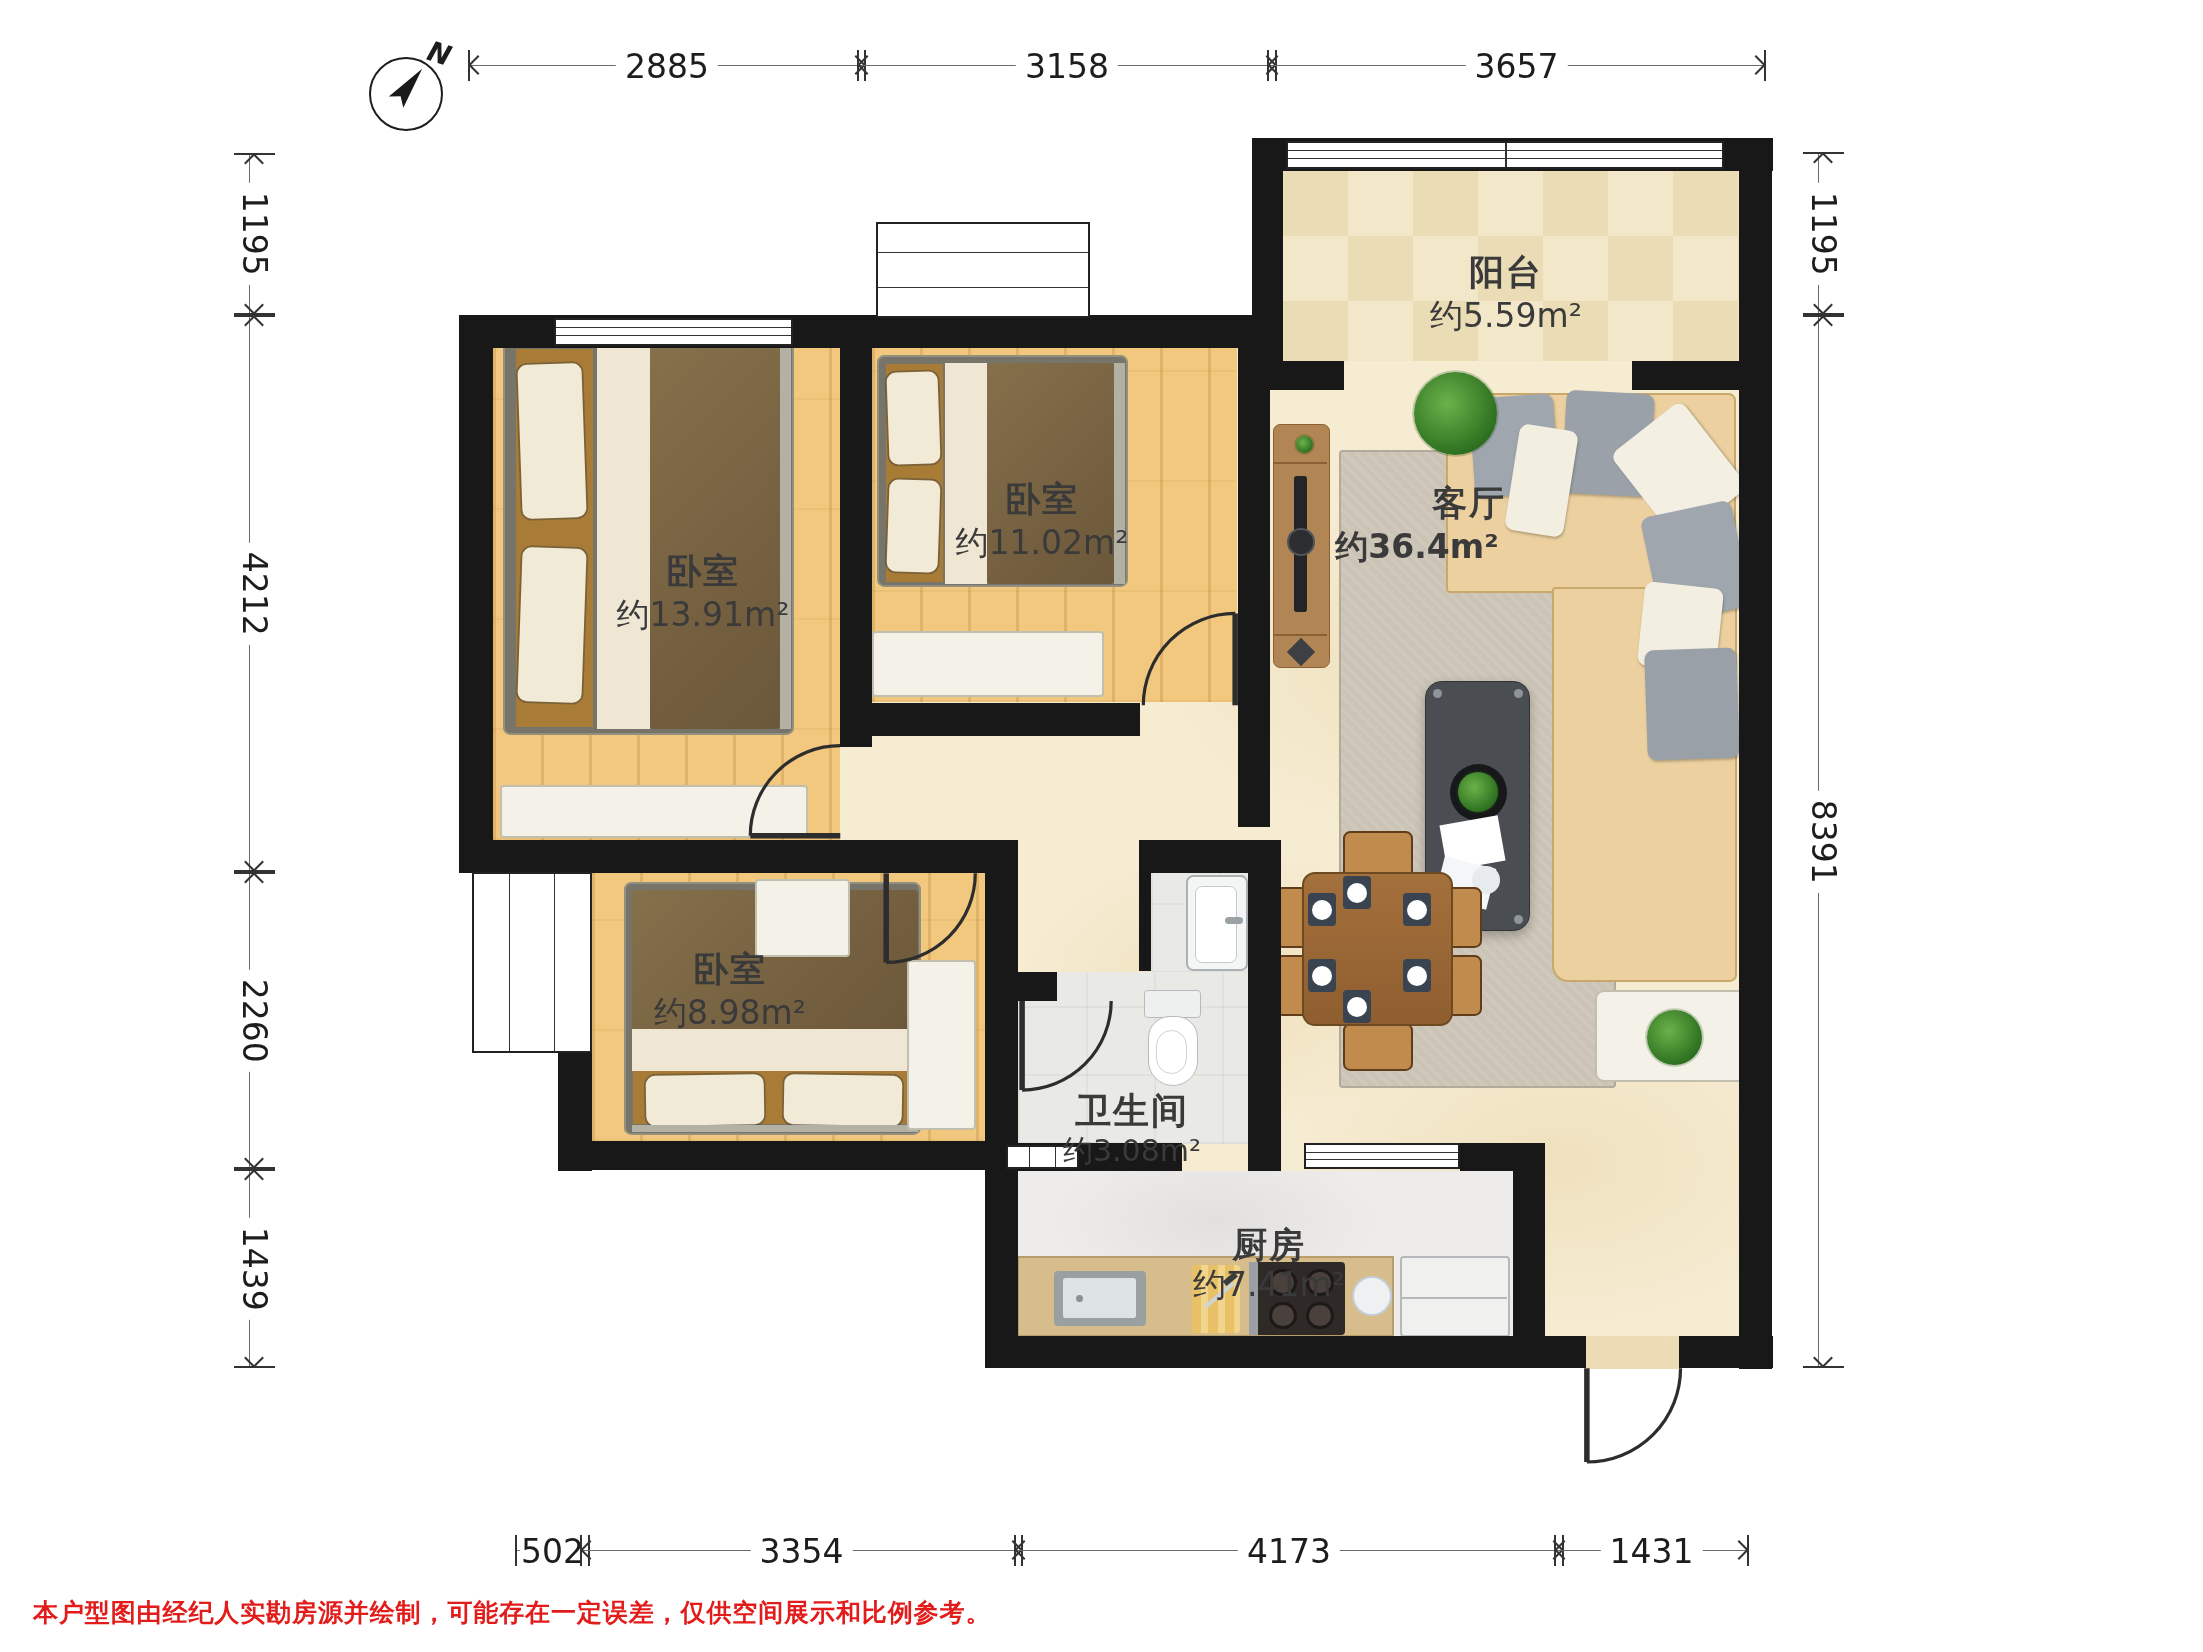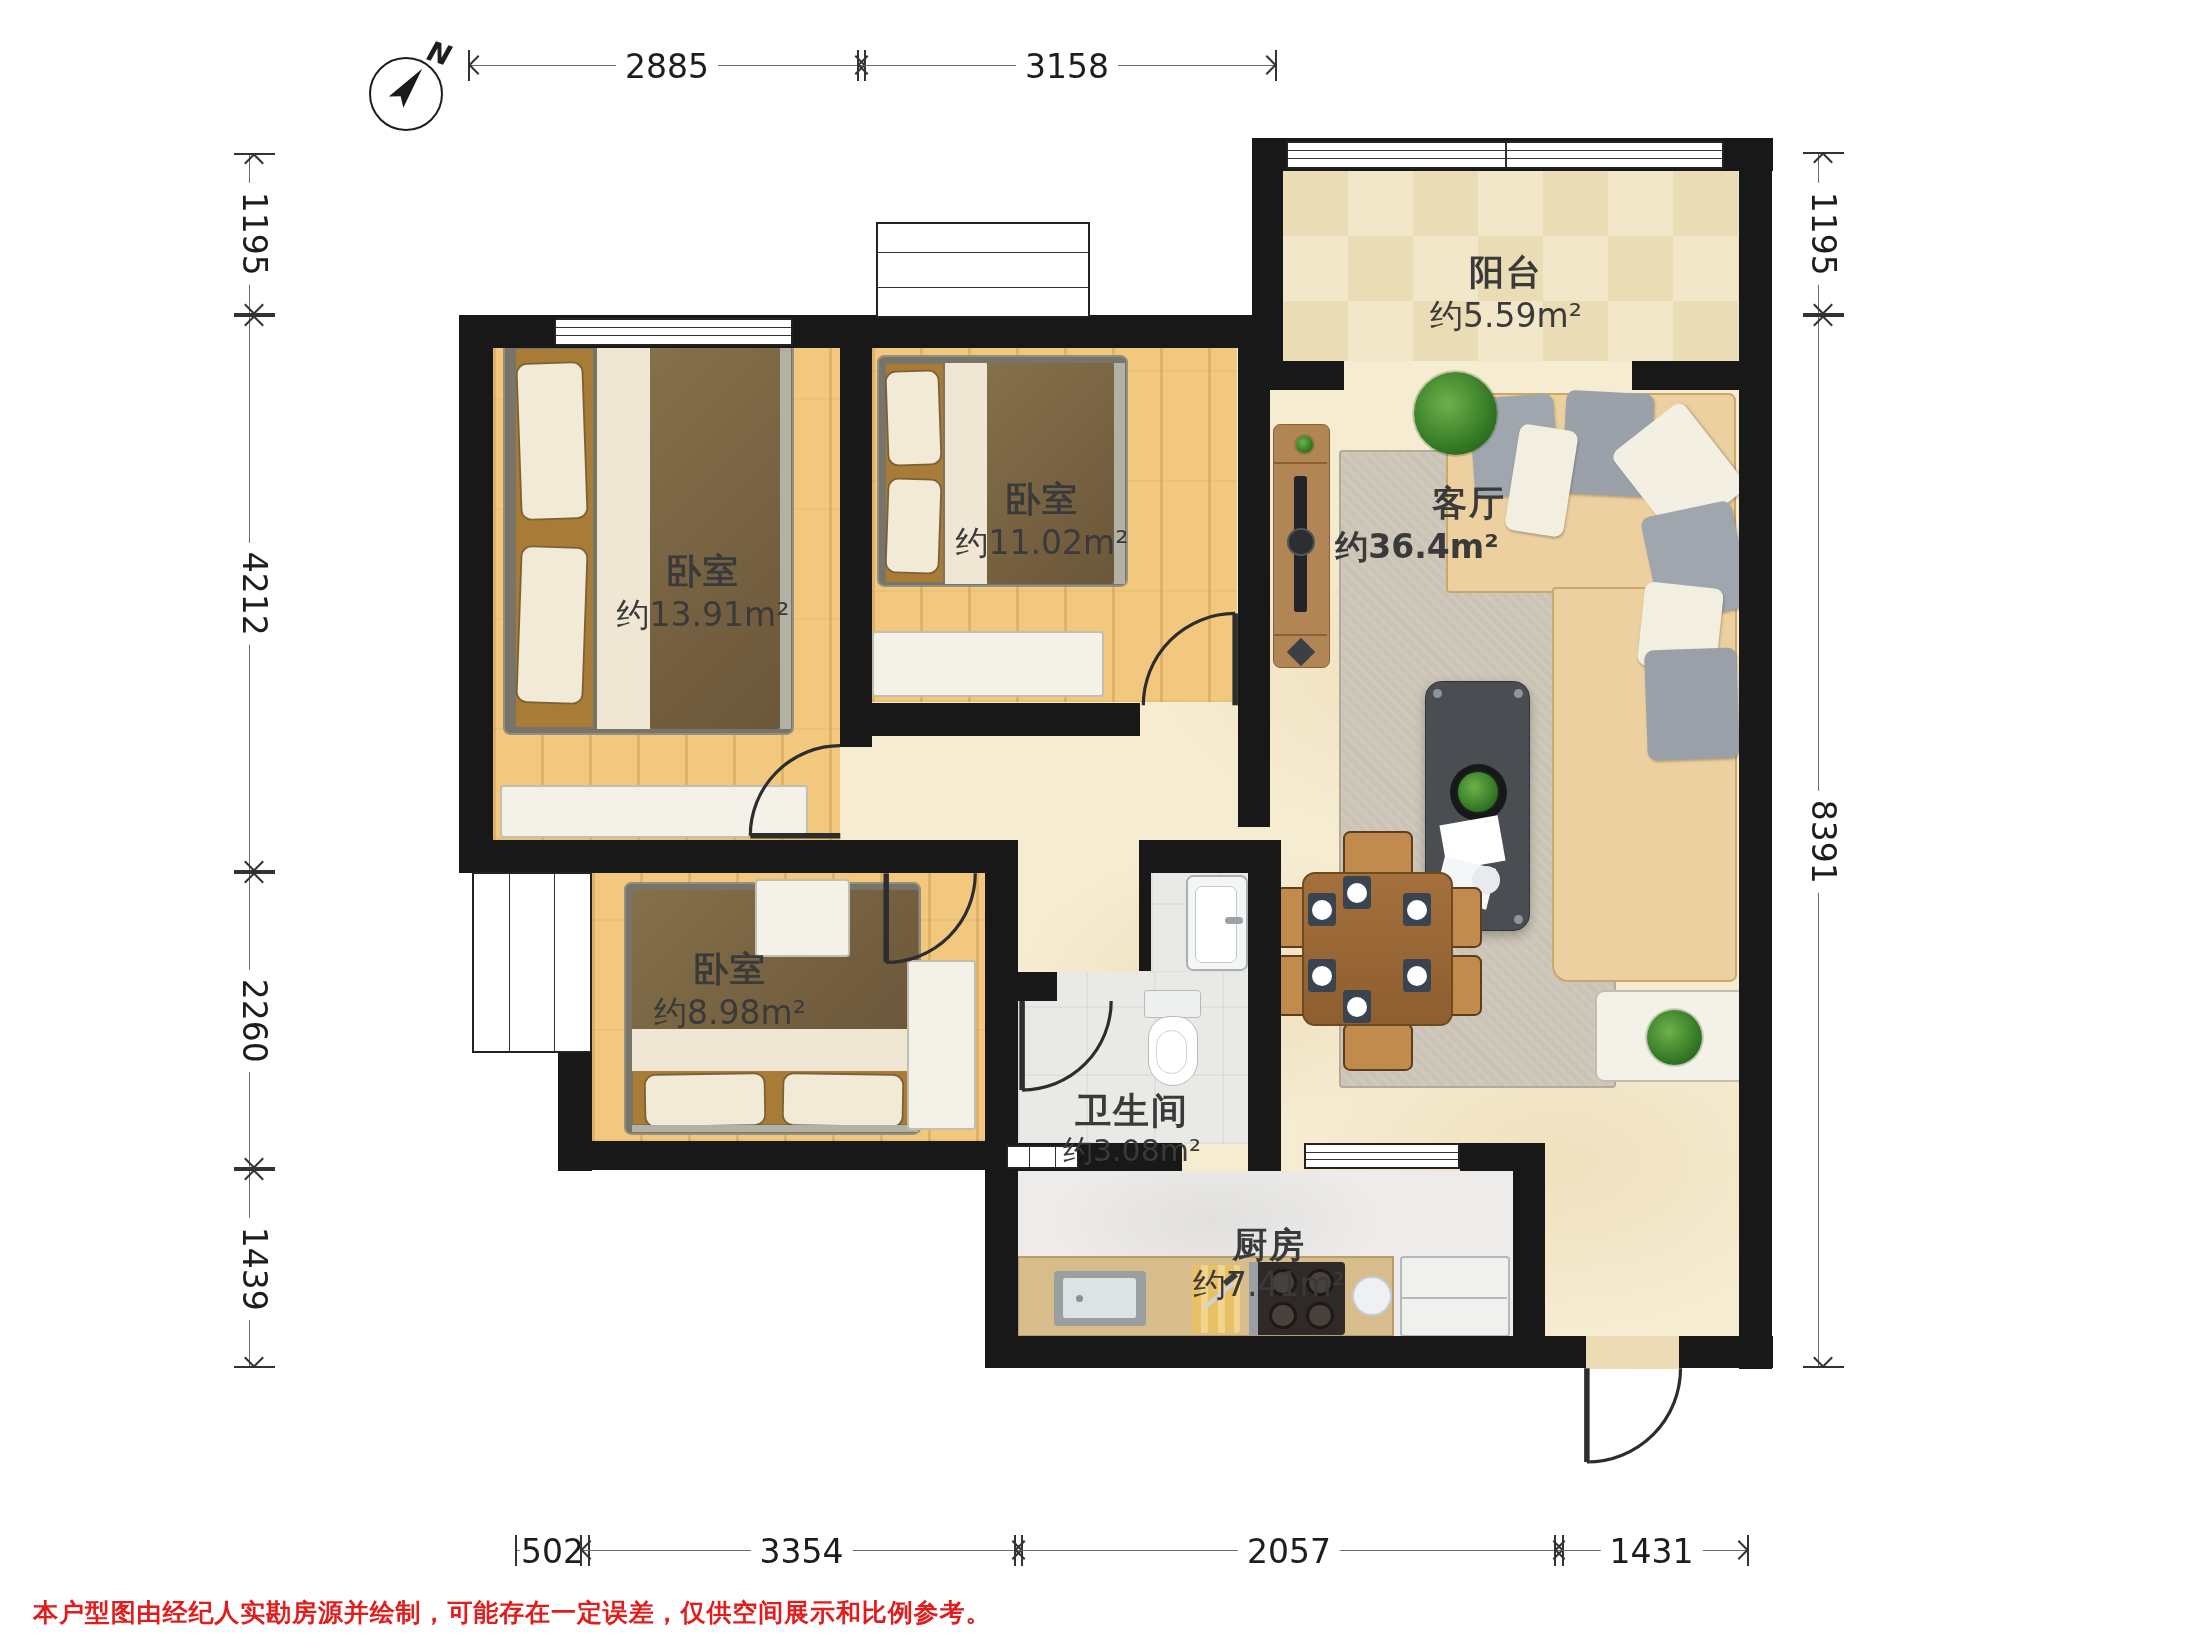--- a/index.html
+++ b/index.html
@@ -304,20 +304,28 @@
     <span class="dl">2885</span>
   </div>
   <div class="dim h" style="left:857px;top:50px;width:410px;">
     <i class="bar bl"></i>
       <i class="bar br"></i>
       <i class="ln"></i>
       <i class="ar al"></i>
       <i class="ar ar2"></i>
     <span class="dl">3158</span>
   </div>
+  <div class="dim h" style="left:1267px;top:50px;width:489px;">
+    <i class="bar bl"></i>
+      <i class="bar br"></i>
+      <i class="ln"></i>
+      <i class="ar al"></i>
+      <i class="ar ar2"></i>
+    <span class="dl">3657</span>
+  </div>
 
   <div class="dim v" style="left:234px;top:153px;height:162px;">
     <i class="bar bt"></i>
       <i class="bar bb"></i>
       <i class="ln"></i>
       <i class="ar au"></i>
       <i class="ar ad"></i>
     <span class="dl">1195</span>
   </div>
   <div class="dim v" style="left:234px;top:315px;height:557px;">
@@ -375,21 +383,21 @@
       <i class="ar al"></i>
       <i class="ar ar2"></i>
     <span class="dl">3354</span>
   </div>
   <div class="dim h" style="left:1014px;top:1535px;width:540px;">
     <i class="bar bl"></i>
       <i class="bar br"></i>
       <i class="ln"></i>
       <i class="ar al"></i>
       <i class="ar ar2"></i>
-    <span class="dl">2057</span>
+    <span class="dl">4173</span>
   </div>
   <div class="dim h" style="left:1554px;top:1535px;width:185px;">
     <i class="bar bl"></i>
       <i class="bar br"></i>
       <i class="ln"></i>
       <i class="ar al"></i>
       <i class="ar ar2"></i>
     <span class="dl">1431</span>
   </div>
 

